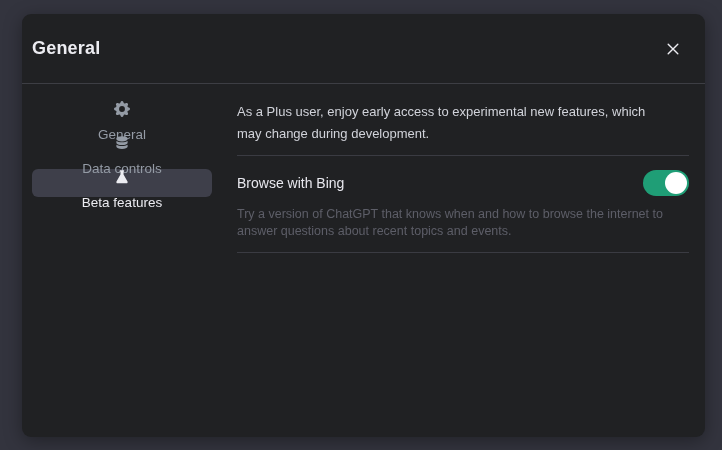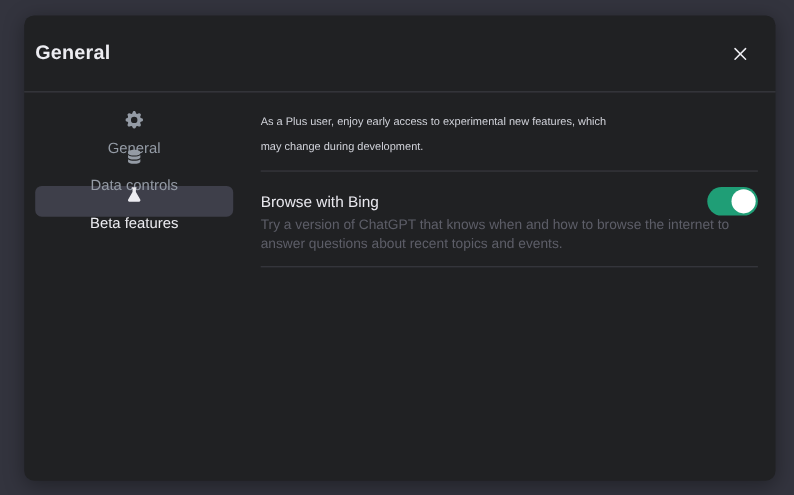--- a/index.html
+++ b/index.html
@@ -70,21 +70,21 @@
     color: #ececf1;
     font-weight: 500;
   }
   .content {
     flex: 1;
     margin-left: 25px;
     padding-right: 0;
   }
   .intro {
     color: #d1d3da;
-    font-size: 10px;
+    font-size: 13px;
     line-height: 22px;
     white-space: pre-line;
   }
   .divider {
     border: none;
     border-top: 1px solid #3a3b42;
     margin-top: 10px;
   }
   .section-row {
     margin-top: 14px;
@@ -92,21 +92,21 @@
     align-items: center;
     justify-content: space-between;
   }
   .section-title {
     color: #e8e8ee;
     font-size: 14px;
     font-weight: 400;
     line-height: 18px;
   }
   .section-desc {
-    margin-top: 0;
+    margin-top: 10px;
     color: #5d5e68;
     font-size: 12.5px;
     line-height: 17px;
     white-space: pre-line;
   }
   .toggle {
     position: relative;
     width: 46px; height: 26px;
     border-radius: 13px;
     flex: none;

